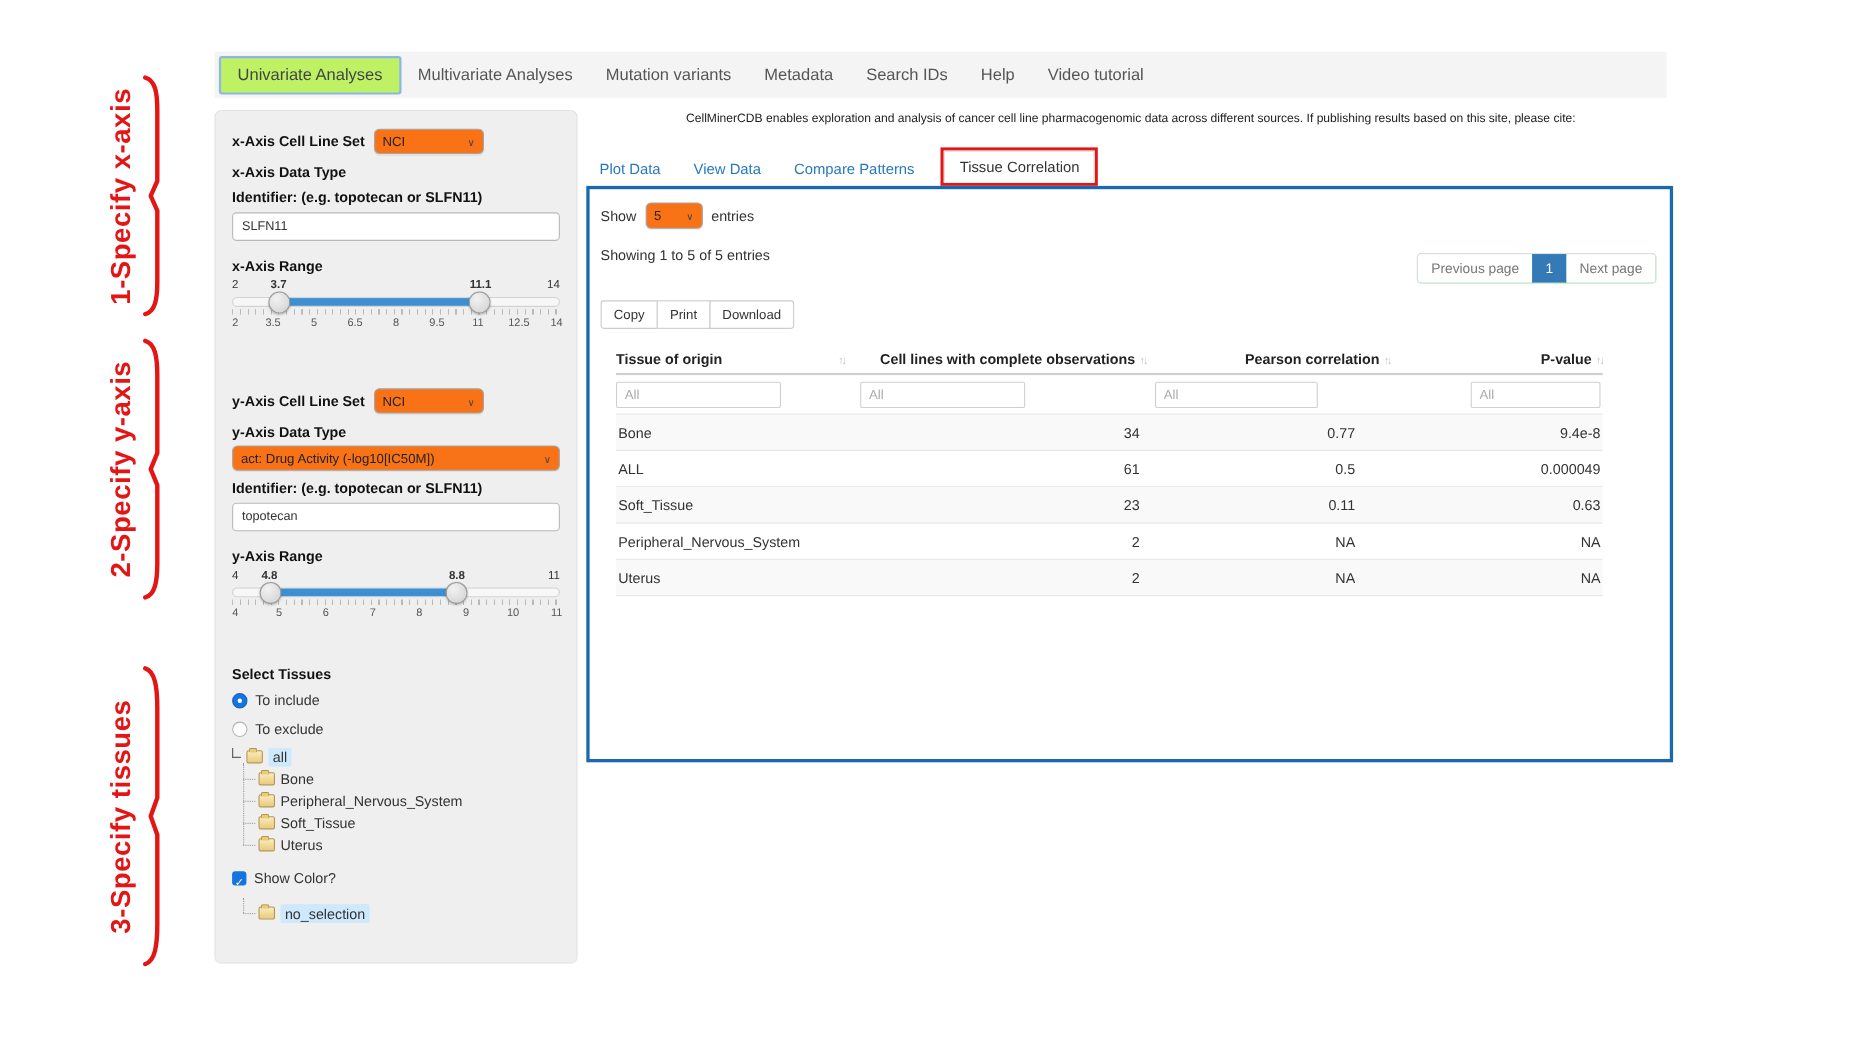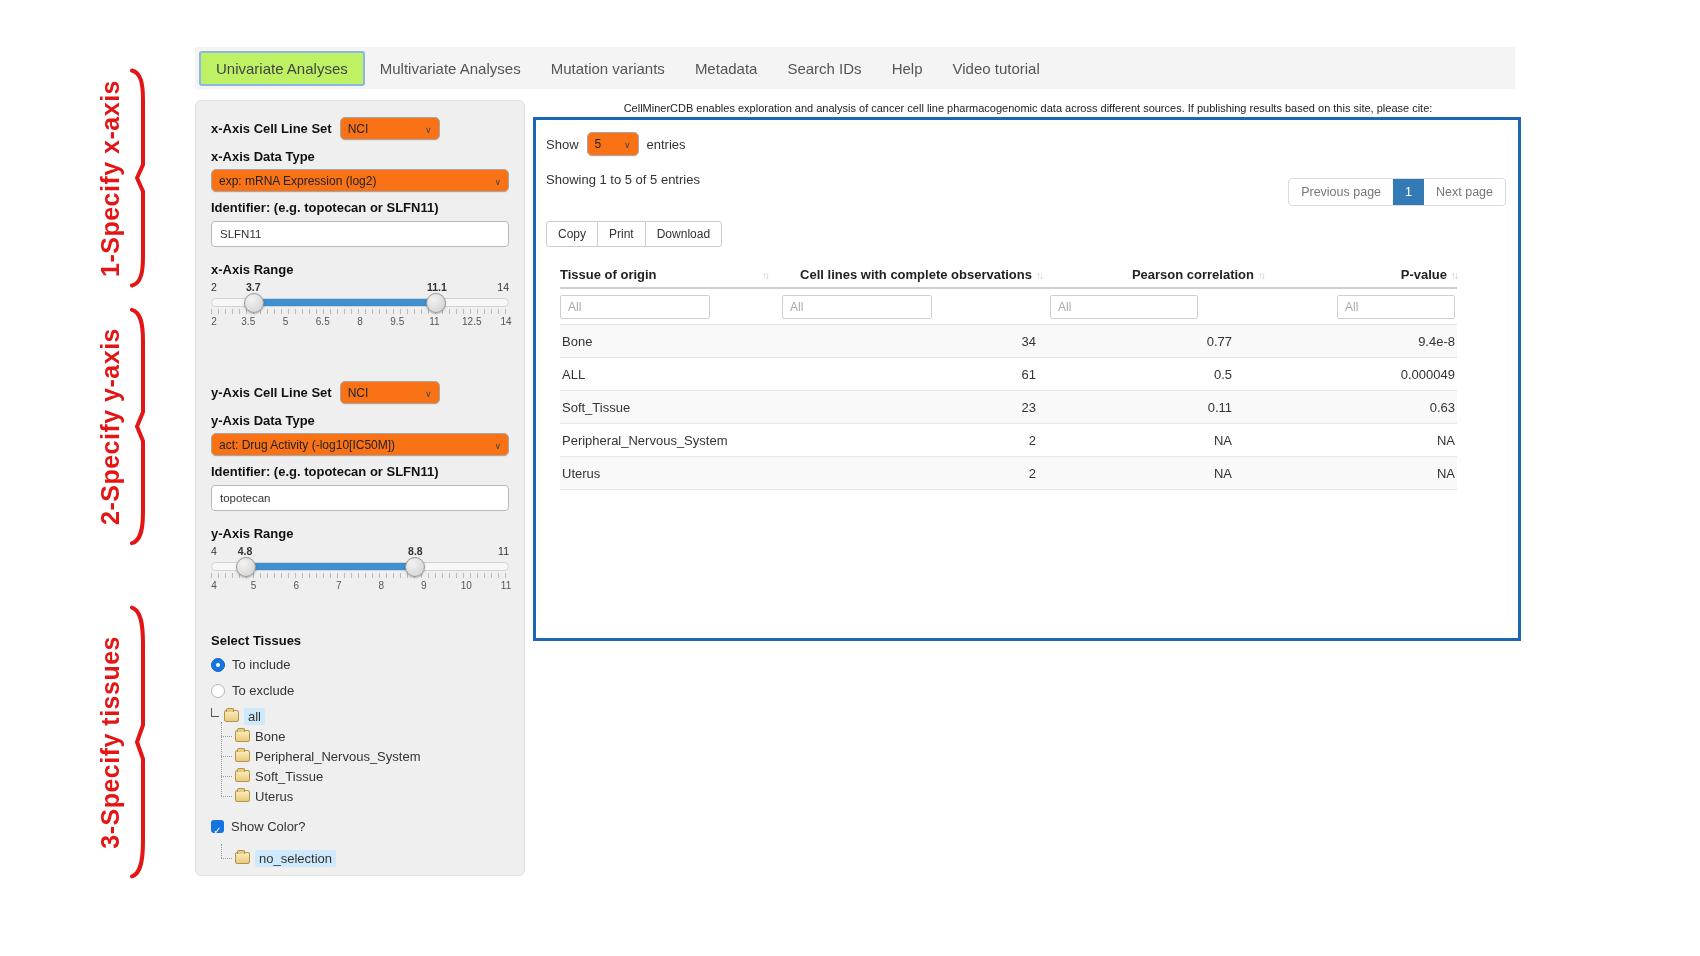--- a/index.html
+++ b/index.html
@@ -132,24 +132,20 @@
 
   
   <div class="inline-row">
     <span class="lbl">x-Axis Cell Line Set</span>
     <div class="select small">
       <span>NCI</span>
       <span class="chev-icon"></span>
     </div>
   </div>
   <div class="lbl" style="margin-top:9px;">x-Axis Data Type</div>
-  <div class="select full" style="margin-top:5px;">
-    <span>exp: mRNA Expression (log2)</span>
-    <span class="chev-icon"></span>
-  </div>
   <div class="lbl" style="margin-top:8px;">Identifier: (e.g. topotecan or SLFN11)</div>
   <input class="text-input" style="margin-top: 6px;" value="SLFN11">
   <div class="lbl" style="margin-top:15px;">x-Axis Range</div>
   <div class="slider">
     <div class="sl-top">
       <span class="minv">2</span>
       <span class="pin" style="left:14.2%;">3.7</span>
       <span class="pin" style="left:75.8%;">11.1</span>
       <span class="maxv">14</span>
     </div>
@@ -263,20 +259,28 @@
       </div>
     </div>
   </div>
 </div>
 
 <div class="main">
   <div class="citation">
     <div>CellMinerCDB enables exploration and analysis of cancer cell line pharmacogenomic data across different sources. If publishing results based on this site, please cite:</div>
   </div>
 
+  <div class="tabs">
+    <span class="tab-link">Plot Data</span>
+    <span class="tab-link">View Data</span>
+    <span class="tab-link">Compare Patterns</span>
+    <span class="red-frame">
+      <span class="tab-active">Tissue Correlation</span>
+    </span>
+  </div>
 
   <div class="blue-panel">
     <div class="show-row">
       <span>Show</span>
       <div class="select entries-select">
         <span>5</span>
         <span class="chev-icon"></span>
       </div>
       <span>entries</span>
     </div>

